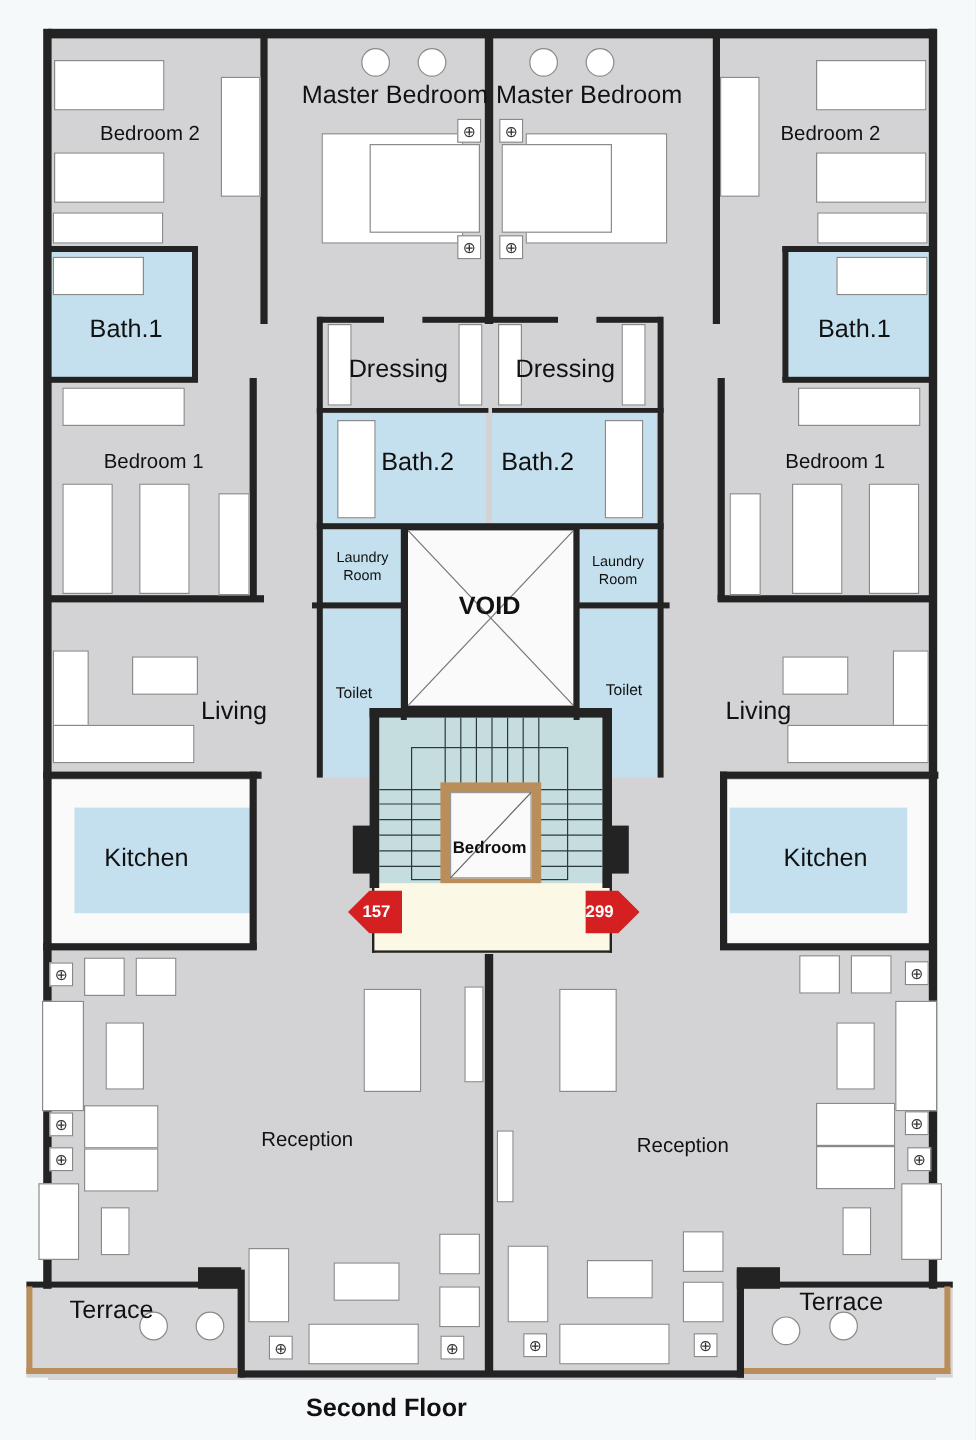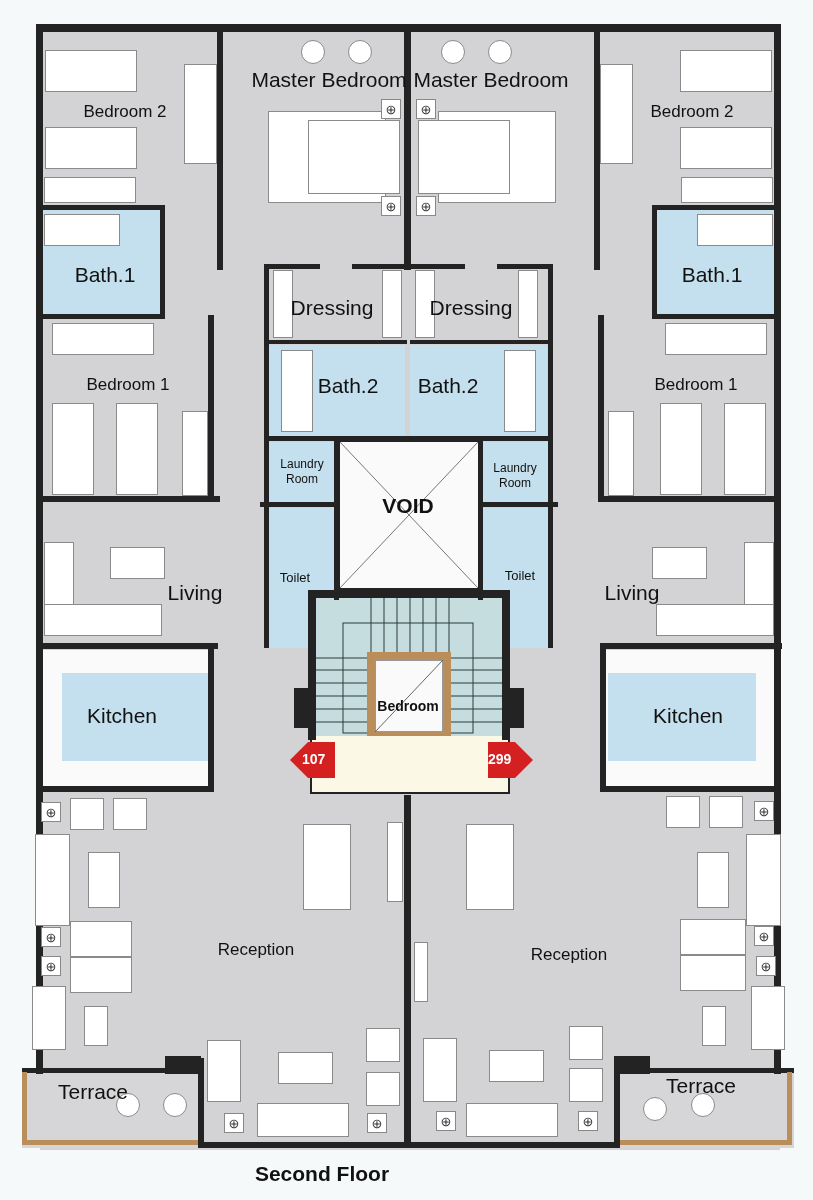--- a/index.html
+++ b/index.html
@@ -246,21 +246,21 @@
   <div class="furn round" style="left:488px;top:40px;width:24px;height:24px;border-radius:50%;"></div>
 
   <div class="furn" style="left:273px;top:270px;width:20px;height:68px;"></div>
   <div class="furn" style="left:382px;top:270px;width:20px;height:68px;"></div>
   <div class="furn" style="left:415px;top:270px;width:20px;height:68px;"></div>
   <div class="furn" style="left:518px;top:270px;width:20px;height:68px;"></div>
 
   <svg style="position:absolute;left:290px;top:742px;" width="50" height="36">
     <polygon points="0,18 18,0 45,0 45,36 18,36" fill="#d42020"></polygon>
   </svg>
-  <div class="tag-text" style="left:302px;top:751px;">107</div>
+  <div class="tag-text" style="left:302px;top:751px;">157</div>
   <svg style="position:absolute;left:483px;top:742px;" width="50" height="36">
     <polygon points="5,0 32,0 50,18 32,36 5,36" fill="#d42020"></polygon>
   </svg>
   <div class="tag-text" style="left:488px;top:751px;">299</div>
 
   <div class="label lg" style="left:125px;top:112px;">Bedroom 2</div>
   <div class="label md" style="left:329px;top:80px;">Master Bedroom</div>
   <div class="label md" style="left:105px;top:275px;">Bath.1</div>
   <div class="label md" style="left:332px;top:308px;">Dressing</div>
   <div class="label md" style="left:348px;top:386px;">Bath.2</div>

